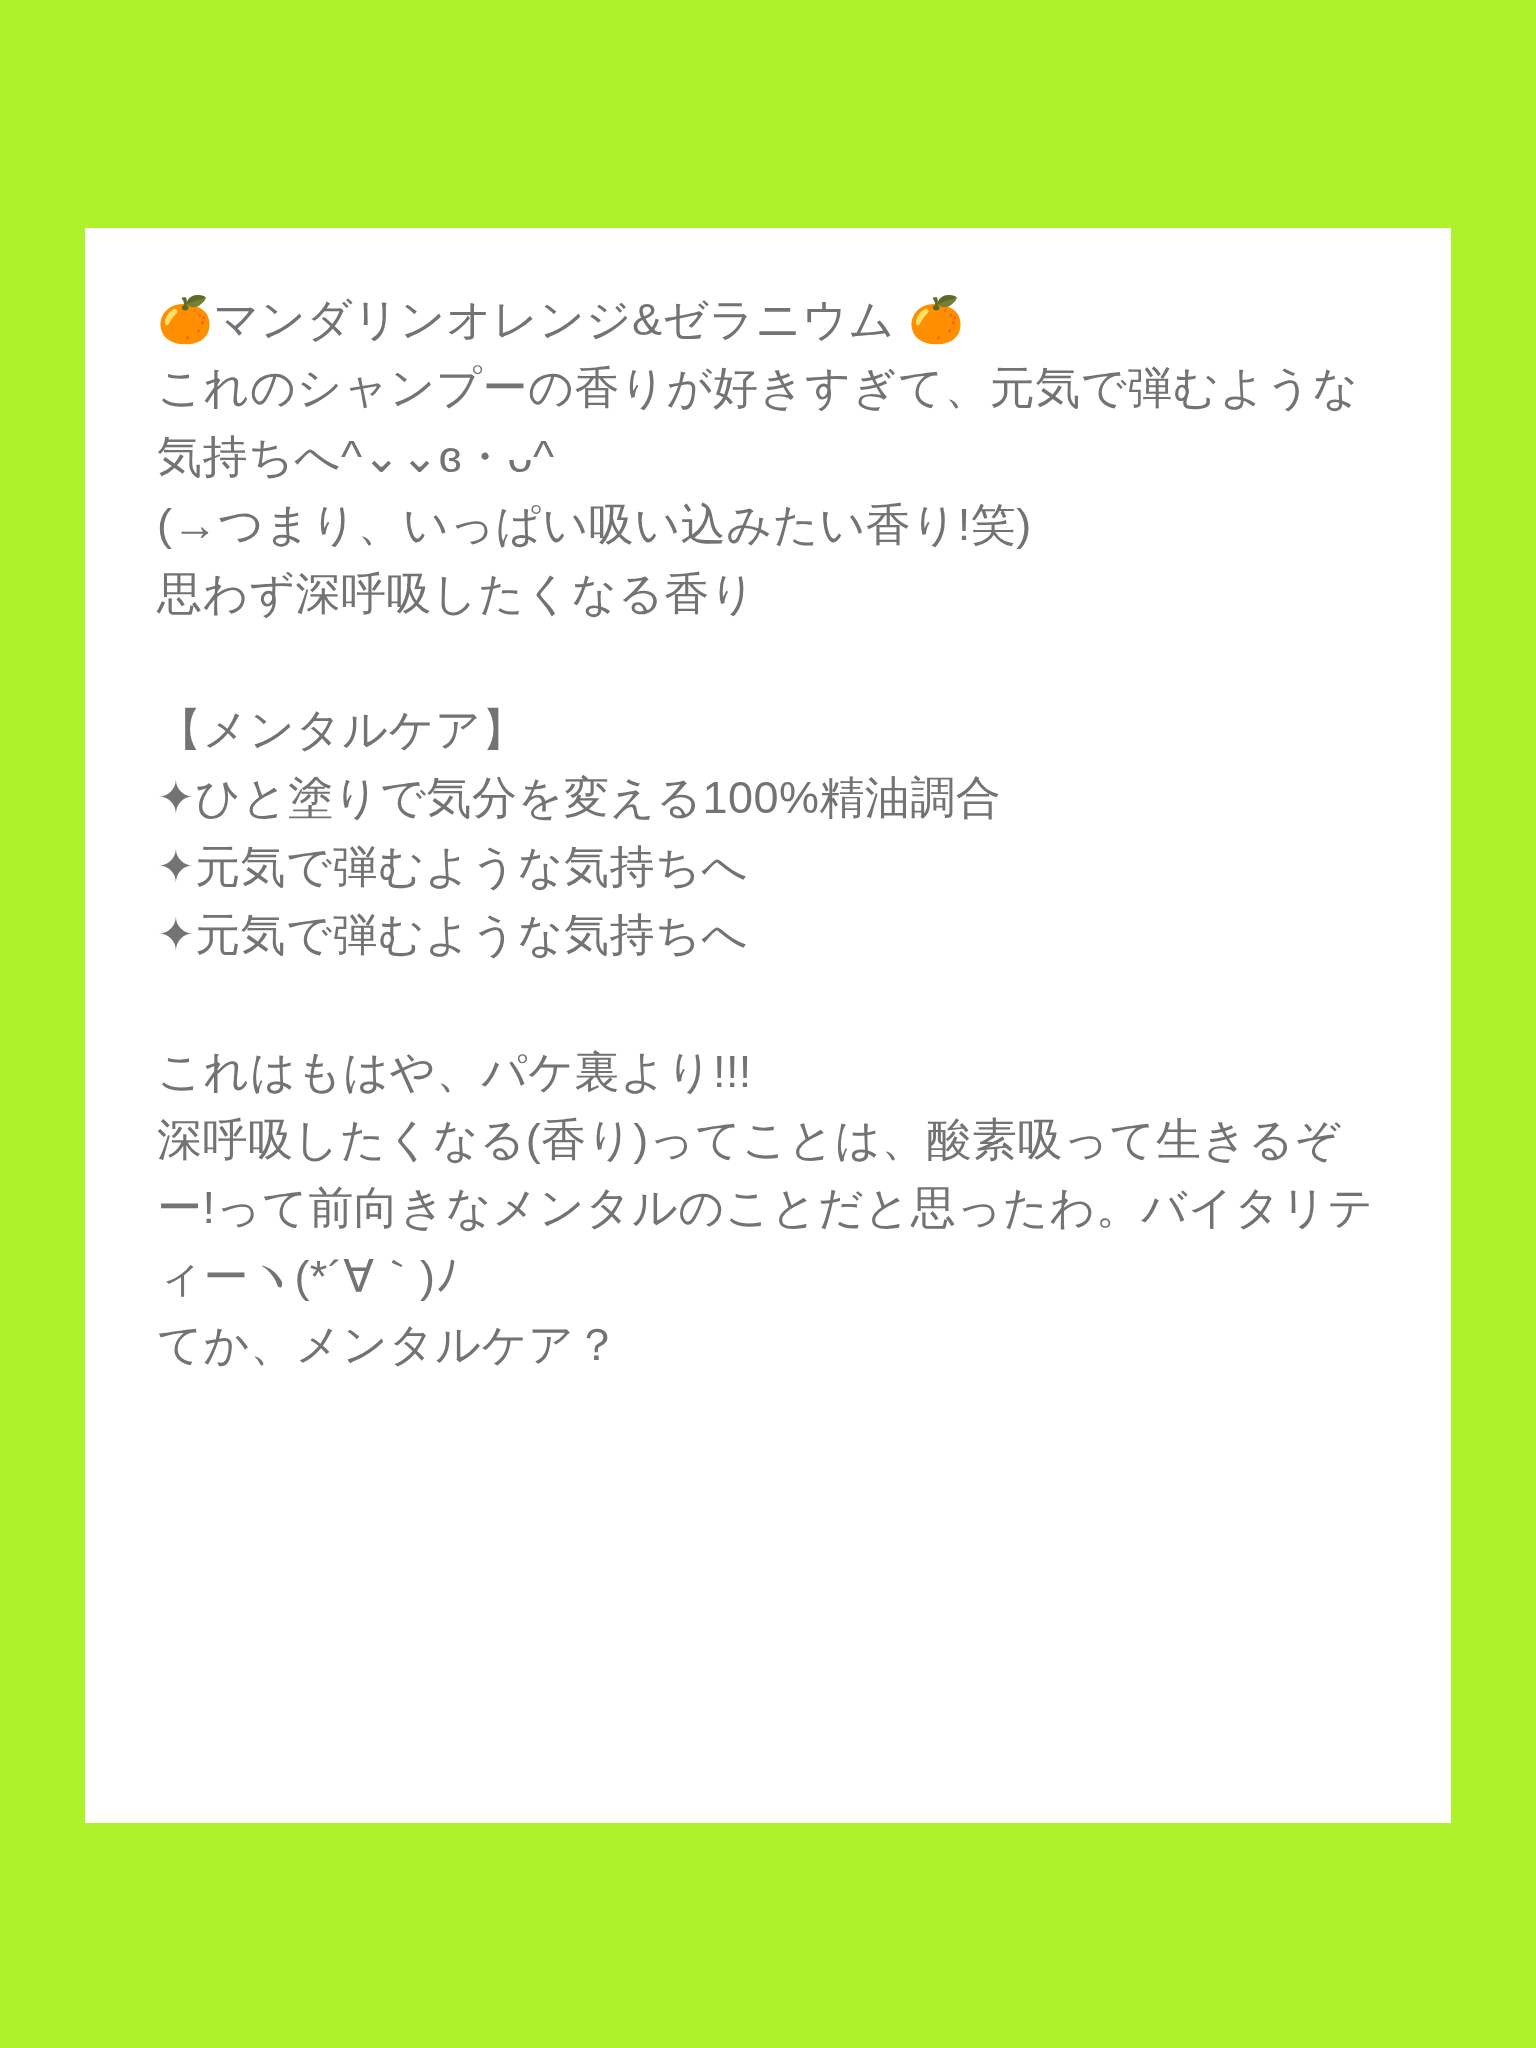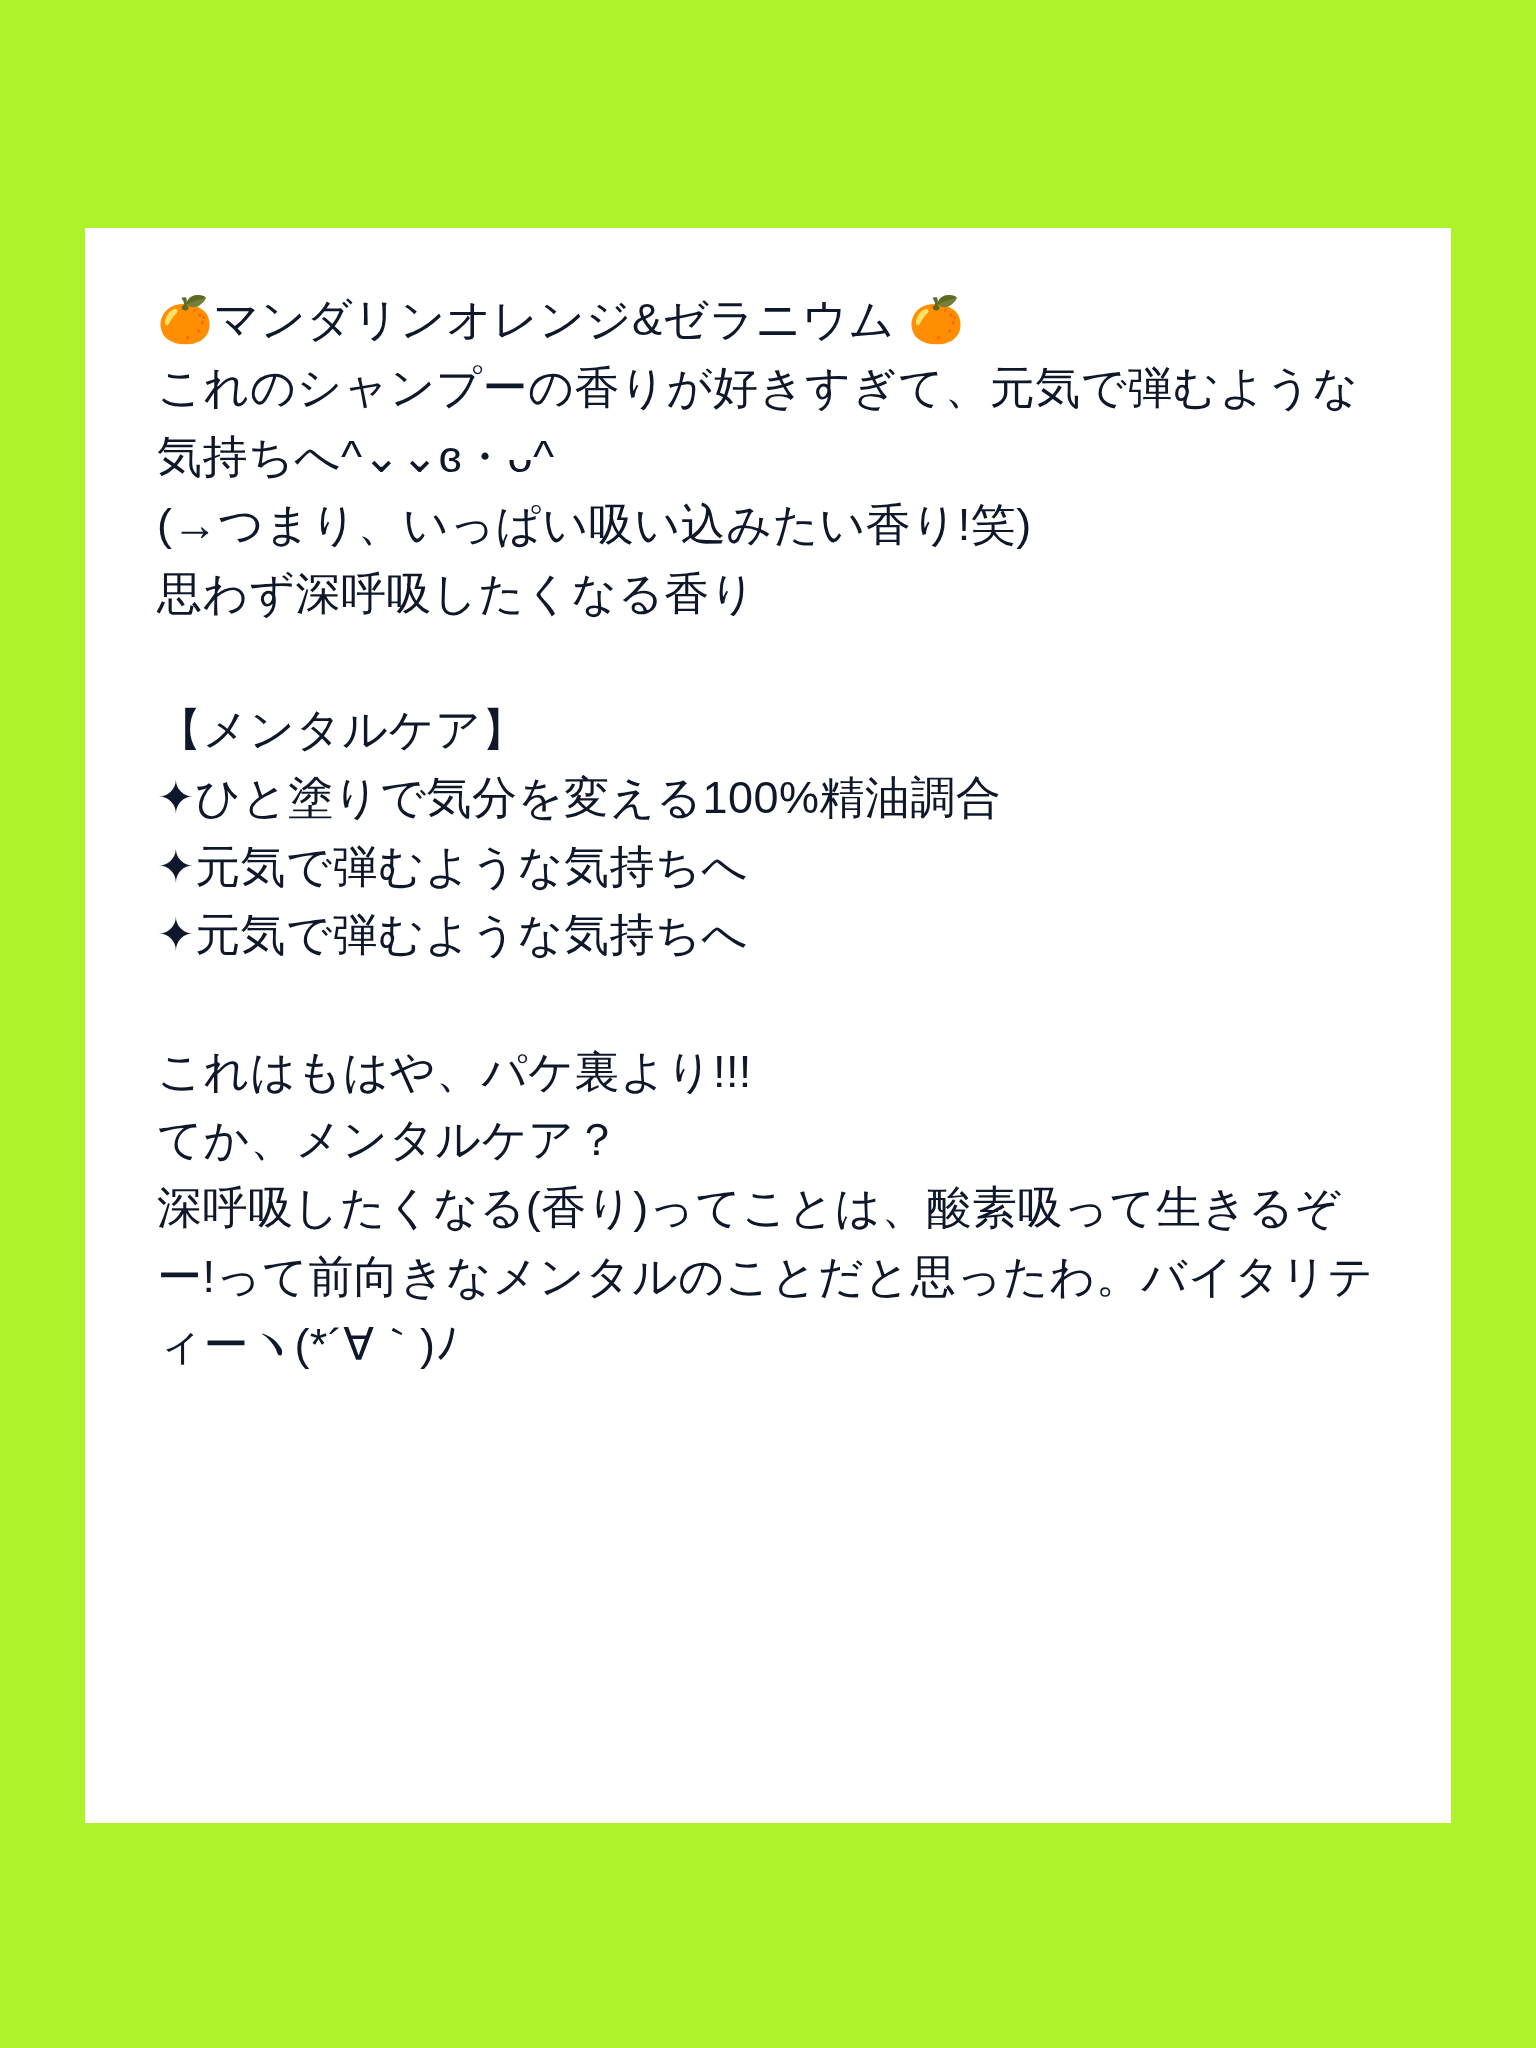--- a/index.html
+++ b/index.html
@@ -28,21 +28,21 @@
     height: 1595px;
     background: #ffffff;
     box-sizing: border-box;
   }
   .card-inner {
     padding: 58px 72px 40px 72px;
   }
   .text-block {
     font-size: 45px;
     line-height: 1.52;
-    color: #0f172a;
+    color: #737373;
     letter-spacing: 0.01em;
     font-weight: 400;
   }
   .line {
     white-space: pre-wrap;
     word-break: break-all;
   }
   .line.blank {
     height: 68px;
   }
@@ -58,18 +58,18 @@
         <div class="line">これのシャンプーの香りが好きすぎて、元気で弾むような気持ちへ^⌄⌄ɞ・ᴗ^</div>
         <div class="line">(→つまり、いっぱい吸い込みたい香り!笑)</div>
         <div class="line">思わず深呼吸したくなる香り</div>
         <div class="line blank"></div>
         <div class="line">【メンタルケア】</div>
         <div class="line">✦ひと塗りで気分を変える100%精油調合</div>
         <div class="line">✦元気で弾むような気持ちへ</div>
         <div class="line">✦元気で弾むような気持ちへ</div>
         <div class="line blank"></div>
         <div class="line">これはもはや、パケ裏より!!!</div>
+        <div class="line">深呼吸したくなる(香り)ってことは、酸素吸って生きるぞー!って前向きなメンタルのことだと思ったわ。バイタリティーヽ(*´∀｀)ﾉ</div>
         <div class="line">てか、メンタルケア？</div>
-        <div class="line">深呼吸したくなる(香り)ってことは、酸素吸って生きるぞー!って前向きなメンタルのことだと思ったわ。バイタリティーヽ(*´∀｀)ﾉ</div>
       </div>
     </div>
   </div>
 </div>
 
 </body></html>

